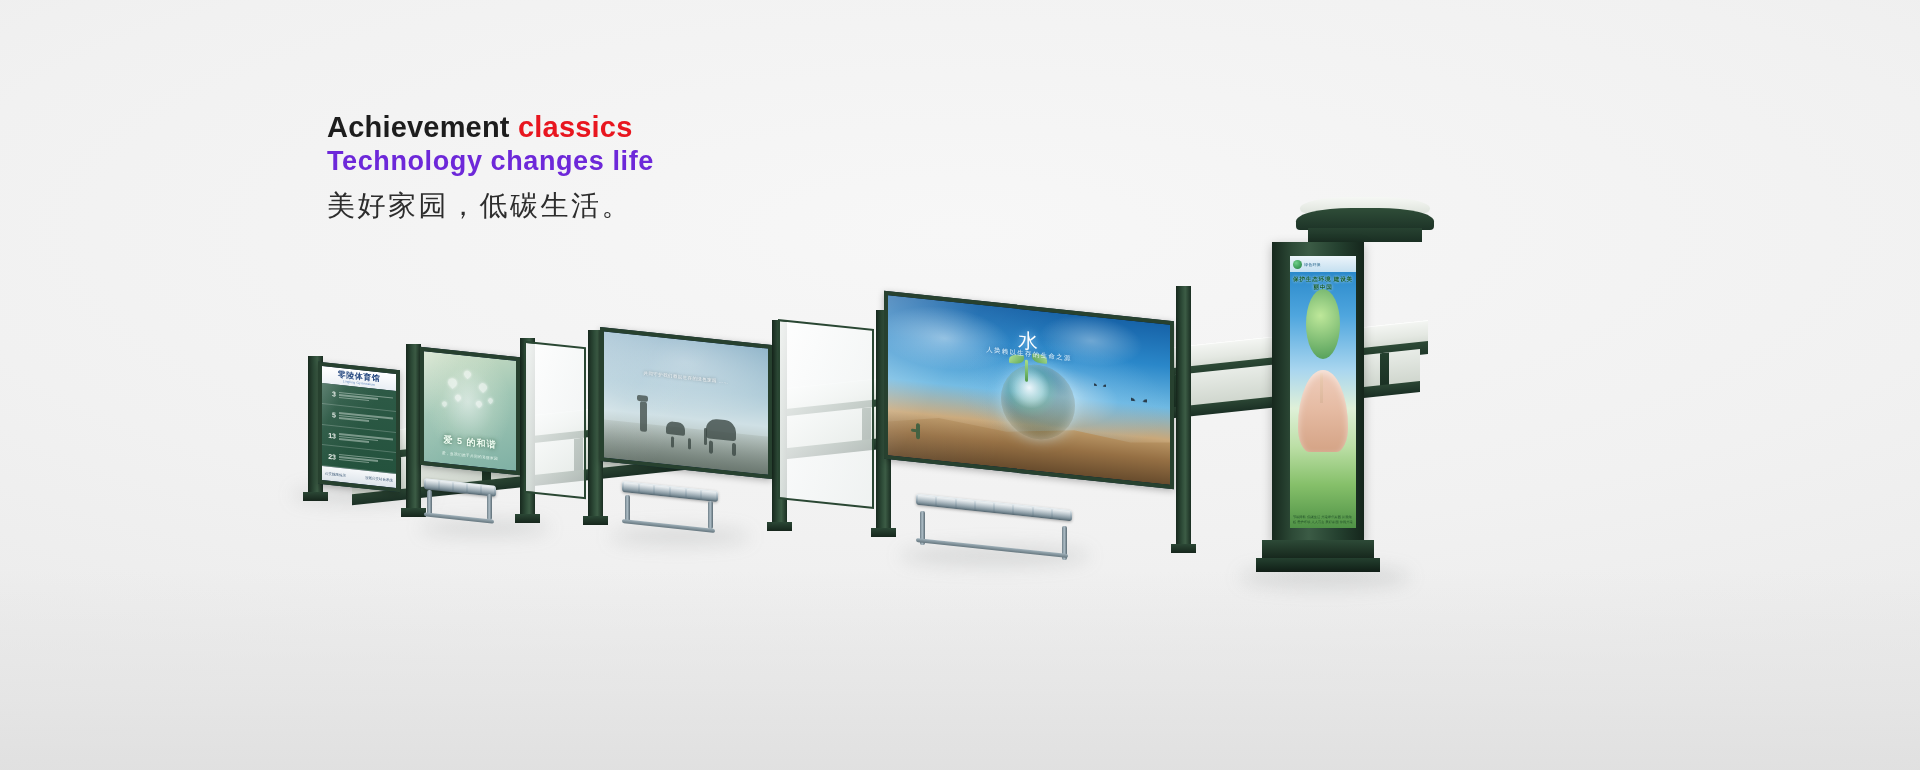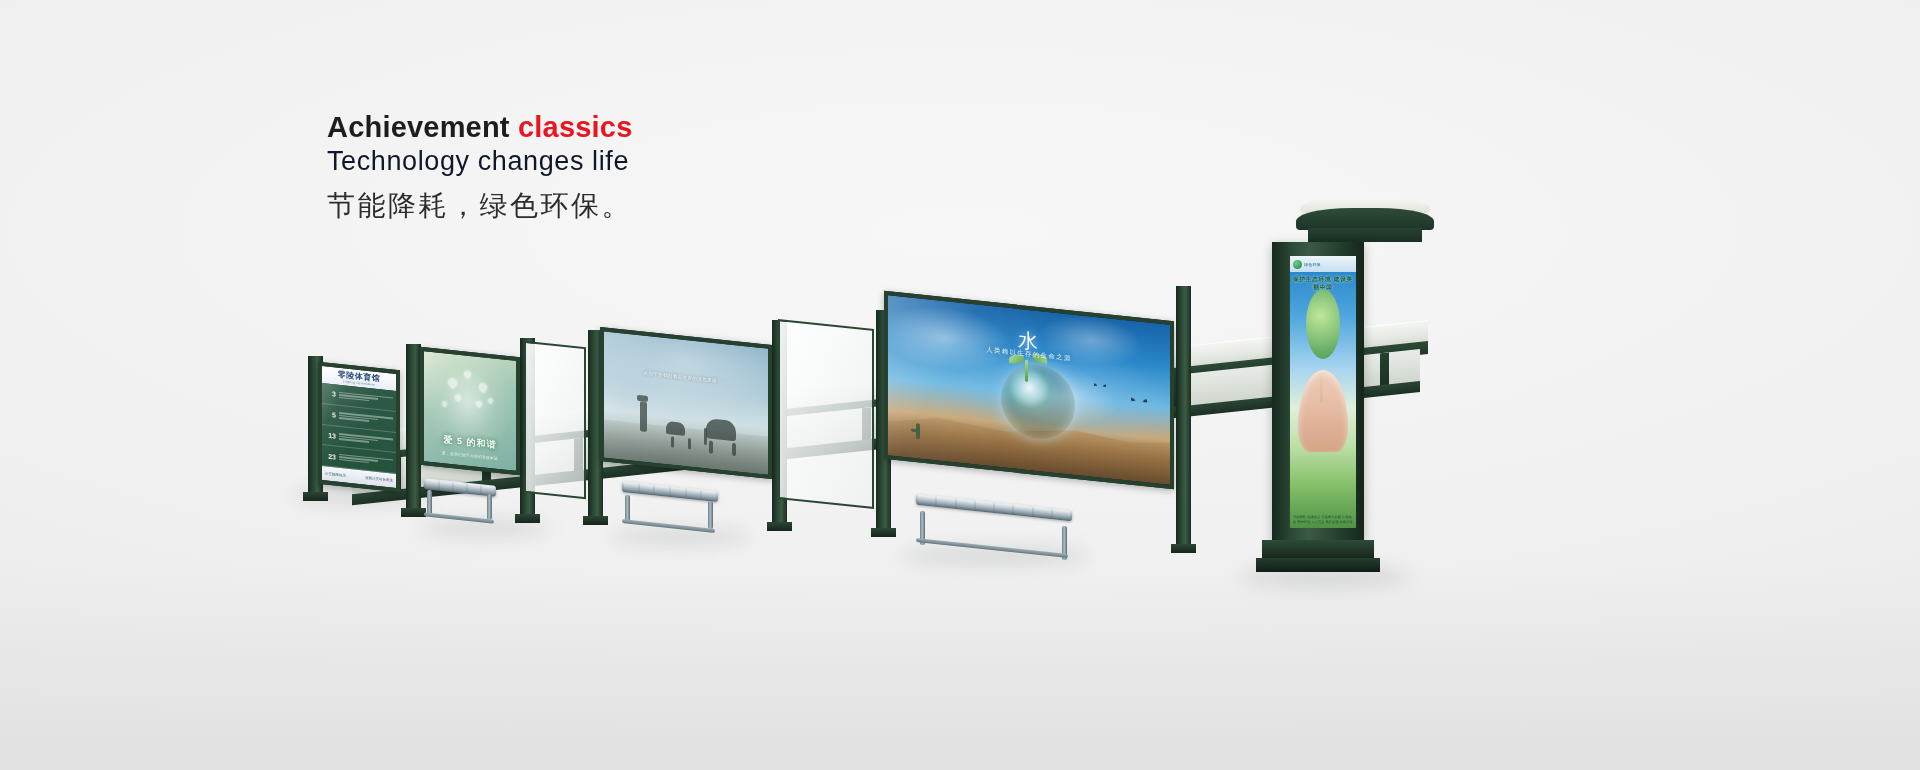--- a/index.html
+++ b/index.html
@@ -30,21 +30,21 @@
     width:4px; background:#e8161f; flex:0 0 4px; margin-right:21px;
     border-radius:1px;
   }
   #copy-lines{ padding-top:2px; }
   .ln1{
     font-size:29px; line-height:34px; font-weight:bold; color:#1d1d1d;
     letter-spacing:.2px; white-space:nowrap;
   }
   .ln1 .accent{ color:#e8161f; }
   .ln2{
-    font-size:27px; line-height:34px; color:#0f172a; font-weight:400;
+    font-size:27px; line-height:34px; color:#6d28d9; font-weight:700;
     letter-spacing:.6px; white-space:nowrap;
   }
   .ln3{
     font-size:28px; line-height:48px; color:#2d2d2d; font-weight:400;
     letter-spacing:2.5px; white-space:nowrap; margin-top:4px;
   }
   .ln4{
     font-size:15px; line-height:24px; color:#3a3a3a; font-weight:400;
     letter-spacing:1.1px; white-space:nowrap; margin-top:14px;
   }
@@ -350,21 +350,21 @@
 <body>
 
 <div id="bg-vignette"></div>
 <div id="bg-floor"></div>
 
 <div id="copy">
   <div id="copy-rule"></div>
   <div id="copy-lines">
     <div class="ln1"><span>Achievement </span><span class="accent">classics</span></div>
     <div class="ln2">Technology changes life</div>
-    <div class="ln3">节能降耗，绿色环保。</div>
+    <div class="ln3">美好家园，低碳生活。</div>
   </div>
 </div>
 
 <div id="scene">
 
   <div class="shadow" style="left:292px; top:486px; width:140px; height:18px;"></div>
   <div class="shadow" style="left:420px; top:520px; width:130px; height:16px;"></div>
   <div class="shadow" style="left:610px; top:528px; width:140px; height:17px;"></div>
   <div class="shadow" style="left:900px; top:546px; width:190px; height:20px;"></div>
   <div class="shadow" style="left:1240px; top:566px; width:170px; height:22px;"></div>

